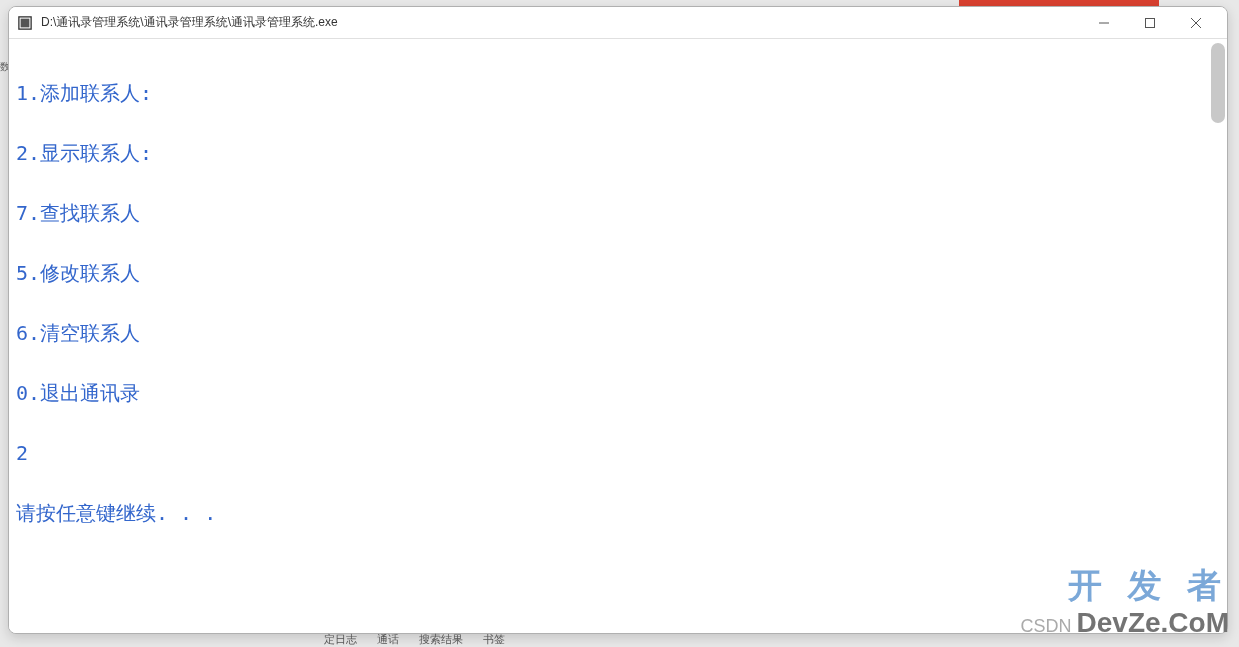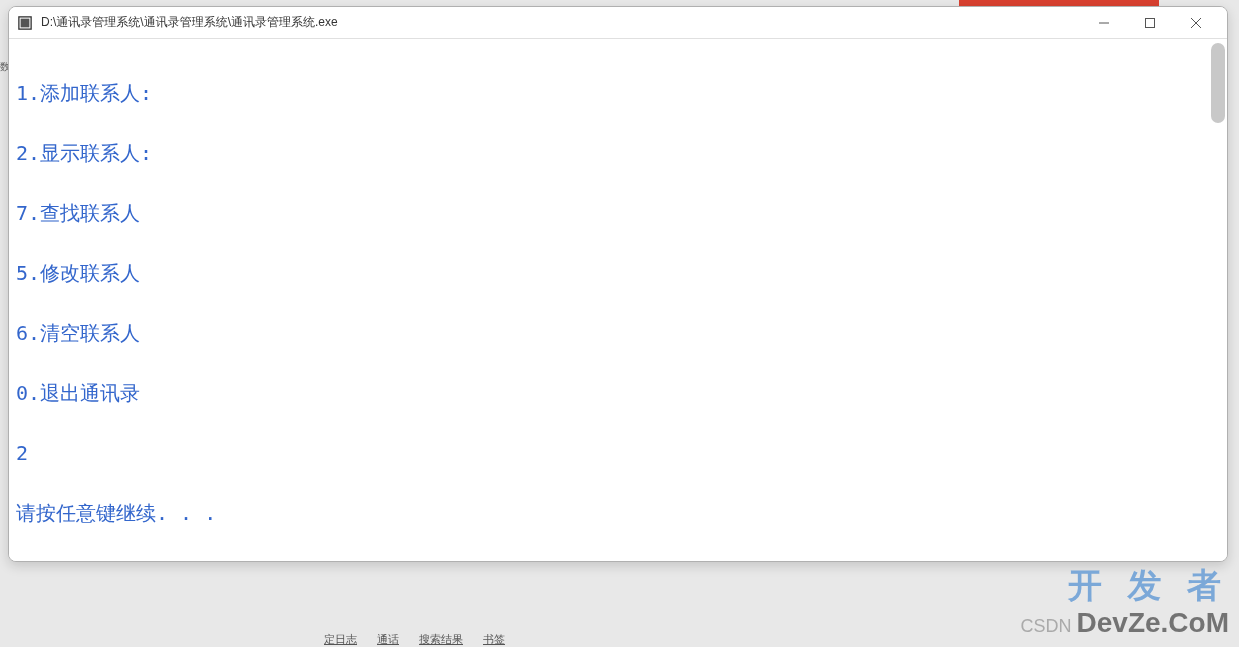--- a/index.html
+++ b/index.html
@@ -13,21 +13,21 @@
       background: #e8e8e8;
       font-family: "SimSun", "Microsoft YaHei", monospace;
       position: relative;
       overflow: hidden;
     }
     .window {
       position: absolute;
       top: 6px;
       left: 8px;
       width: 1220px;
-      height: 556px;
+      height: 628px;
       background: #ffffff;
       border: 1px solid #b0b0b0;
       border-radius: 8px;
       box-shadow: 0 4px 12px rgba(0,0,0,0.15);
       display: flex;
       flex-direction: column;
       overflow: hidden;
     }
     .titlebar {
       height: 32px;
@@ -141,21 +141,20 @@
       color: #666;
     }
     .taskbar-peek {
       position: absolute;
       bottom: 0;
       left: 320px;
       font-size: 11px;
       color: #555;
       display: flex;
       gap: 12px;
-      text-decoration: underline;
     }
     .taskbar-peek span {
       padding: 0 4px;
     }
   </style>
 </head>
 <body>
 
 <div class="bg-peek-red"></div>
 <div class="bg-left">数</div>

